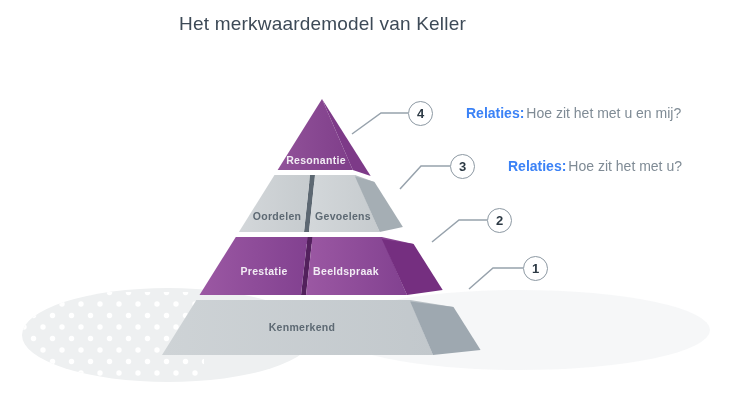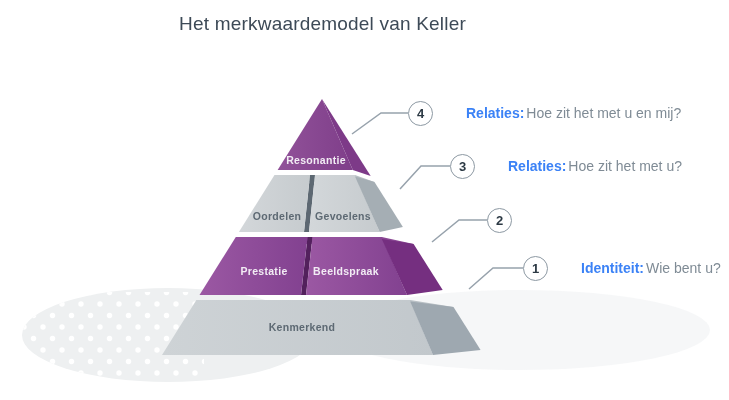--- a/index.html
+++ b/index.html
@@ -122,16 +122,15 @@
   <div class="anno-row" style="left:487px;top:207px;">
     <div class="anno-circle">
       <span>2</span>
     </div>
   </div>
 
   <div class="anno-row" style="left:523px;top:255px;">
     <div class="anno-circle">
       <span>1</span>
     </div>
-    <div class="anno-text"><b>Identiteit:</b><span>Wie bent u?</span></div>
   </div>
 
 </div>
 
 </body></html>

